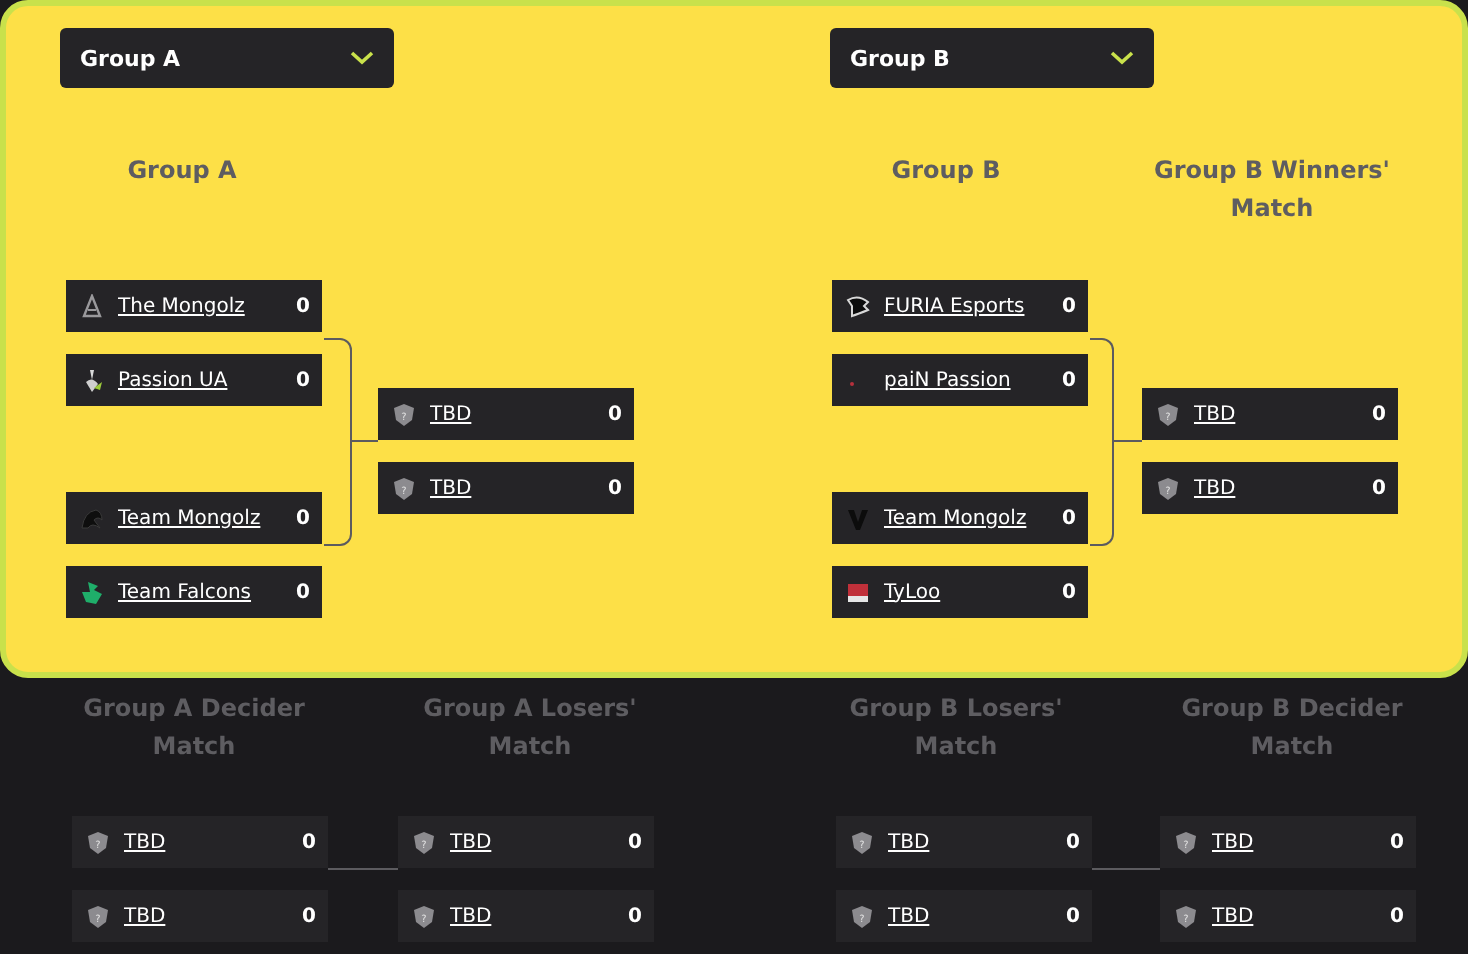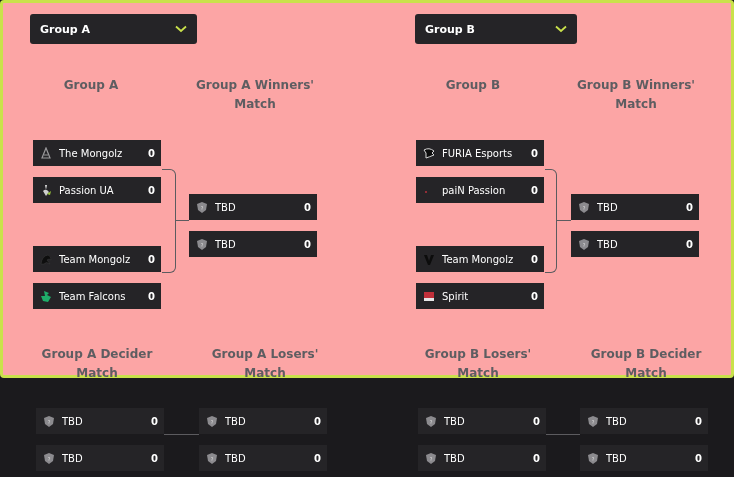--- a/index.html
+++ b/index.html
@@ -1,60 +1,59 @@
 <!DOCTYPE html>
 <html><head>
   <meta charset="utf-8">
   <style>
     * { box-sizing: border-box; margin: 0; padding: 0; }
     html, body { width: 734px; height: 477px; background: #1b1a1d; overflow: hidden; }
     body { font-family: "DejaVu Sans", sans-serif; }
     .frame {
-      position: absolute; left: 0; top: 0; width: 734px; height: 378px;
-      border: 3px solid #c9e14b; border-radius: 4px; background: #fca5a5;
+      position: absolute; left: 0; top: 0; width: 734px; height: 339px;
+      border: 3px solid #c9e14b; border-radius: 14px; background: #fde047;
     }
     .dropdown {
       position: absolute; height: 30px; background: #252427; border-radius: 3px;
       display: flex; align-items: center; justify-content: space-between; padding: 0 10px 0 10px;
       color: #fff; font-weight: bold; font-size: 11px; cursor: pointer;
     }
     .dropdown svg { width: 12px; height: 8px; }
     .round-title {
       position: absolute; color: #5e5d61; font-weight: bold; font-size: 12px;
       text-align: center; line-height: 19px; width: 150px;
     }
     .match { position: absolute; width: 128px; }
     .slot {
       height: 26px; background: #252427; display: flex; align-items: center;
       padding: 0 6px 0 6px; color: #fff; font-size: 10px; cursor: pointer;
     }
     .slot + .slot { margin-top: 11px; }
     .slot .logo { width: 13px; height: 13px; margin-right: 7px; display: flex; align-items: center; justify-content: center; flex: 0 0 13px; }
     .slot .logo svg { width: 12px; height: 13px; }
-    .slot .name { flex: 1; white-space: nowrap; overflow: hidden; }
+    .slot .name { flex: 1; white-space: nowrap; overflow: hidden; text-decoration: underline; }
     .slot .score { font-weight: bold; width: 10px; text-align: right; }
     .bracket {
       position: absolute; border: 1px solid #5c5b5f; border-left: none; border-radius: 0 6px 6px 0;
     }
     .hline { position: absolute; height: 1px; background: #5c5b5f; }
   </style>
 </head>
 <body>
 
 <div class="frame">
 
   <div class="dropdown" style="left:27px; top:11px; width:167px;">
     <span>Group A</span>
     <svg viewBox="0 0 12 8">
         <path d="M1 1.5 L6 6 L11 1.5" stroke="#c9e14b" stroke-width="1.8" fill="none"></path>
       </svg>
   </div>
 
   <div class="round-title" style="left:13px; top:73px;">Group A</div>
-  <div class="round-title" style="left:177px; top:73px; width:150px;">Group A Winners' Match</div>
 
   <div class="match" style="left:30px; top:137px;">
     <div class="slot">
       <span class="logo">
         <svg viewBox="0 0 12 13">
             <path d="M6 1 L10 11 L2 11 Z" fill="none" stroke="#9a999c" stroke-width="1.2"></path>
             <path d="M4 8 L8 8" stroke="#9a999c" stroke-width="1"></path>
           </svg>
       </span>
       <span class="name">The Mongolz</span>
@@ -212,21 +211,21 @@
       <span class="name">Team Mongolz</span>
       <span class="score">0</span>
     </div>
     <div class="slot">
       <span class="logo">
         <svg viewBox="0 0 12 13">
             <rect x="1" y="2" width="10" height="6" fill="#c0303a"></rect>
             <rect x="1" y="8" width="10" height="3" fill="#e6e6e6"></rect>
           </svg>
       </span>
-      <span class="name">Spirit</span>
+      <span class="name">TyLoo</span>
       <span class="score">0</span>
     </div>
   </div>
 
   <div class="bracket" style="left:542px; top:166px; width:12px; height:104px;"></div>
   <div class="hline" style="left:554px; top:217px; width:14px;"></div>
 
   <div class="match" style="left:568px; top:191px;">
     <div class="slot">
       <span class="logo">

